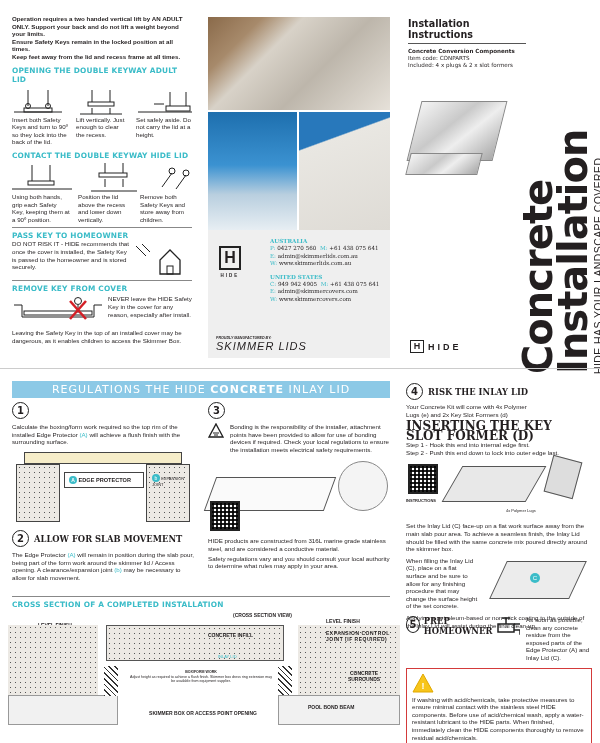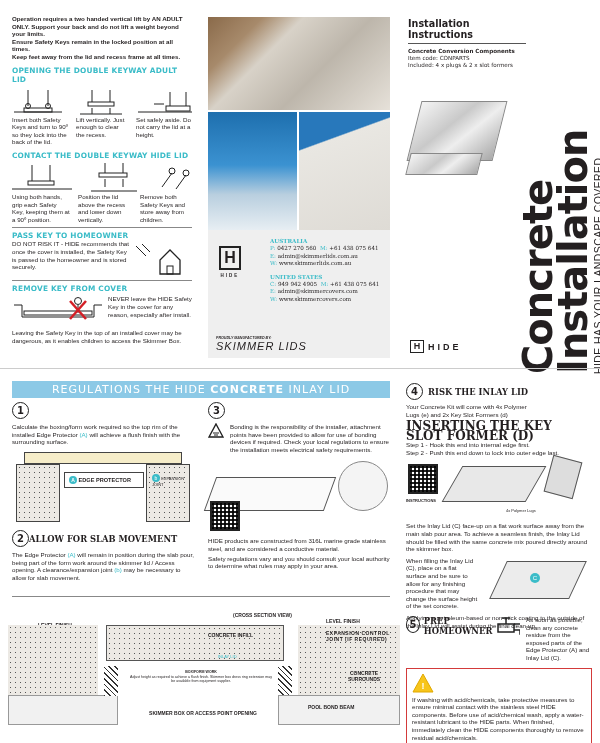--- a/index.html
+++ b/index.html
@@ -194,21 +194,21 @@
     <div style="position:absolute;left:140px;top:22px;font-size:4px;line-height:5px;">
       <span style="display:inline-block;width:8px;height:8px;border-radius:50%;background:#3bbcc8;color:#fff;text-align:center;line-height:8px;font-size:5px;">b</span>
       <span>EXPANSION JOINT</span>
     </div>
   </div>
 </section>
 
 <section class="abs" style="left:12px;top:530px;width:182px;">
   <div style="display:flex;align-items:center;">
     <span class="num">2</span>
-    <span class="serif-h" style="">ALLOW FOR SLAB MOVEMENT</span>
+    <span class="serif-h" style="margin-left:5px;">ALLOW FOR SLAB MOVEMENT</span>
   </div>
   <p class="small" style="margin-top:4px;">
     <span>The Edge Protector </span><span class="teal">(A)</span><span> will remain in position during the slab pour, being part of the form work around the skimmer lid / Access opening. A clearance/expansion joint </span><span class="teal">(b)</span><span> may be necessary to allow for slab movement.</span>
   </p>
 </section>
 
 <section class="abs" style="left:208px;top:402px;width:182px;">
   <div style="display:flex;align-items:flex-start;">
     <span class="num">3</span>
   </div>
@@ -224,20 +224,21 @@
     <div style="position:absolute;left:2px;top:20px;width:120px;height:34px;border:1.5px solid #555;background:#fafafa;transform:skewX(-20deg);"></div>
     <div style="position:absolute;left:130px;top:4px;width:50px;height:50px;border-radius:50%;border:1px solid #888;background:#f4f4f4;"></div>
     <div class="qr" style="position:absolute;left:2px;top:44px;width:30px;height:30px;"></div>
   </div>
   <p class="small" style="margin-top:4px;">HIDE products are constructed from 316L marine grade stainless steel, and are considered a conductive material.</p>
   <p class="small" style="margin-top:2px;">Safety regulations vary and you should consult your local authority to determine what rules may apply in your area.</p>
 </section>
 
 <div class="rule abs" style="left:12px;top:596px;width:378px;"></div>
 <section class="abs" style="left:8px;top:600px;width:392px;height:140px;">
+  <div class="hd" style="margin-left:4px;">CROSS SECTION OF A COMPLETED INSTALLATION</div>
   <div class="tiny" style="position:absolute;left:225px;top:12px;font-weight:bold;">(CROSS SECTION VIEW)</div>
   <div class="tiny" style="position:absolute;left:30px;top:22px;font-weight:bold;">LEVEL FINISH</div>
   <div class="tiny" style="position:absolute;left:318px;top:18px;font-weight:bold;">LEVEL FINISH</div>
   <div class="concrete" style="position:absolute;left:0;top:25px;width:90px;height:70px;"></div>
   <div class="beam" style="position:absolute;left:0;top:95px;width:110px;height:30px;border:1px solid #999;"></div>
   <div class="concrete" style="position:absolute;left:98px;top:25px;width:178px;height:36px;border:1.5px solid #555;"></div>
   <div class="hatch" style="position:absolute;left:96px;top:66px;width:14px;height:30px;"></div>
   <div class="hatch" style="position:absolute;left:270px;top:66px;width:14px;height:30px;"></div>
   <div class="concrete" style="position:absolute;left:290px;top:25px;width:102px;height:70px;"></div>
   <div class="beam" style="position:absolute;left:270px;top:95px;width:122px;height:30px;border:1px solid #999;"></div>

